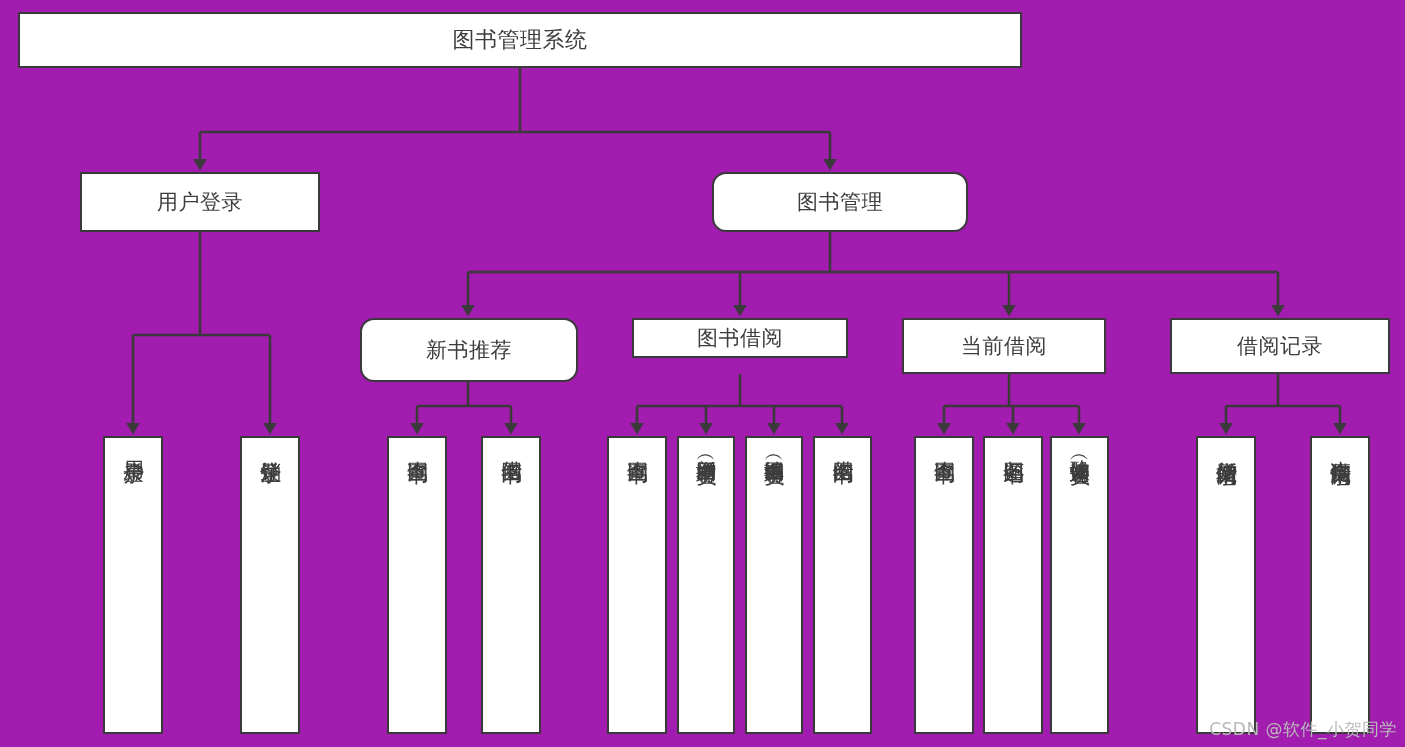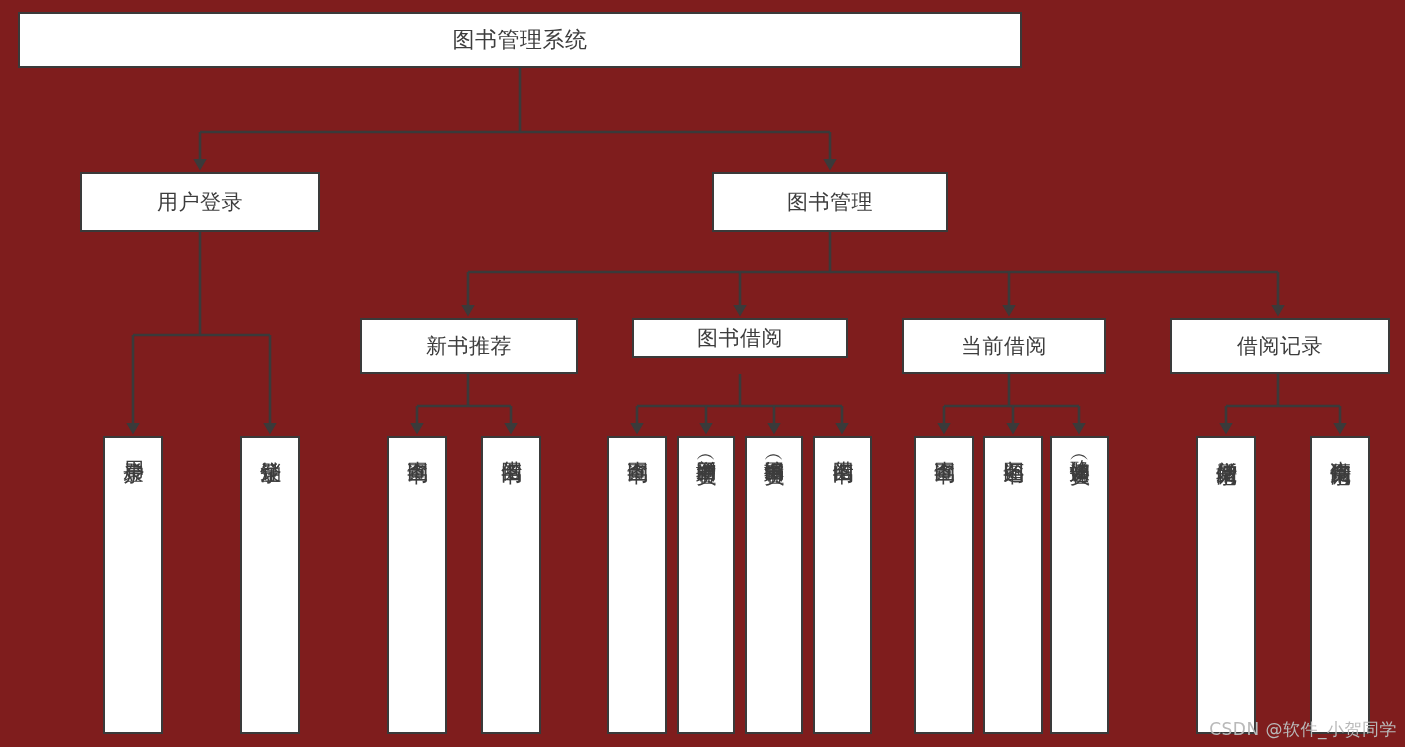--- a/index.html
+++ b/index.html
@@ -7,21 +7,21 @@
     padding: 0;
     background: #ffffff;
   }
   body {
     font-family: "DejaVu Sans", "Liberation Sans", sans-serif;
   }
   #canvas {
     position: relative;
     width: 1405px;
     height: 747px;
-    background: #7f1d1d;
+    background: #a21caf;
     overflow: hidden;
   }
   .node {
     position: absolute;
     box-sizing: border-box;
     border: 2px solid #3a3a3a;
     background: #ffffff;
     display: flex;
     align-items: center;
     justify-content: center;
@@ -132,25 +132,25 @@
     </g>
   </svg>
 
   <div class="node root" style="left:18px; top:12px; width:1004px; height:56px;">
     <span class="label">图书管理系统</span>
   </div>
 
   <div class="node level2" style="left:80px; top:172px; width:240px; height:60px;">
     <span class="label">用户登录</span>
   </div>
-  <div class="node level2" style="left:712px; top:172px; width:236px; height:60px;">
+  <div class="node level2" style="left:712px; top:172px; width:256px; height:60px;border-radius:14px;">
     <span class="label">图书管理</span>
   </div>
 
-  <div class="node level3" style="left:360px; top:318px; width:218px; height:56px;">
+  <div class="node level3" style="left:360px; top:318px; width:218px; height:64px;border-radius:14px;">
     <span class="label">新书推荐</span>
   </div>
   <div class="node level3" style="left:632px; top:318px; width:216px; height:40px;">
     <span class="label">图书借阅</span>
   </div>
   <div class="node level3" style="left:902px; top:318px; width:204px; height:56px;">
     <span class="label">当前借阅</span>
   </div>
   <div class="node level3" style="left:1170px; top:318px; width:220px; height:56px;">
     <span class="label">借阅记录</span>

